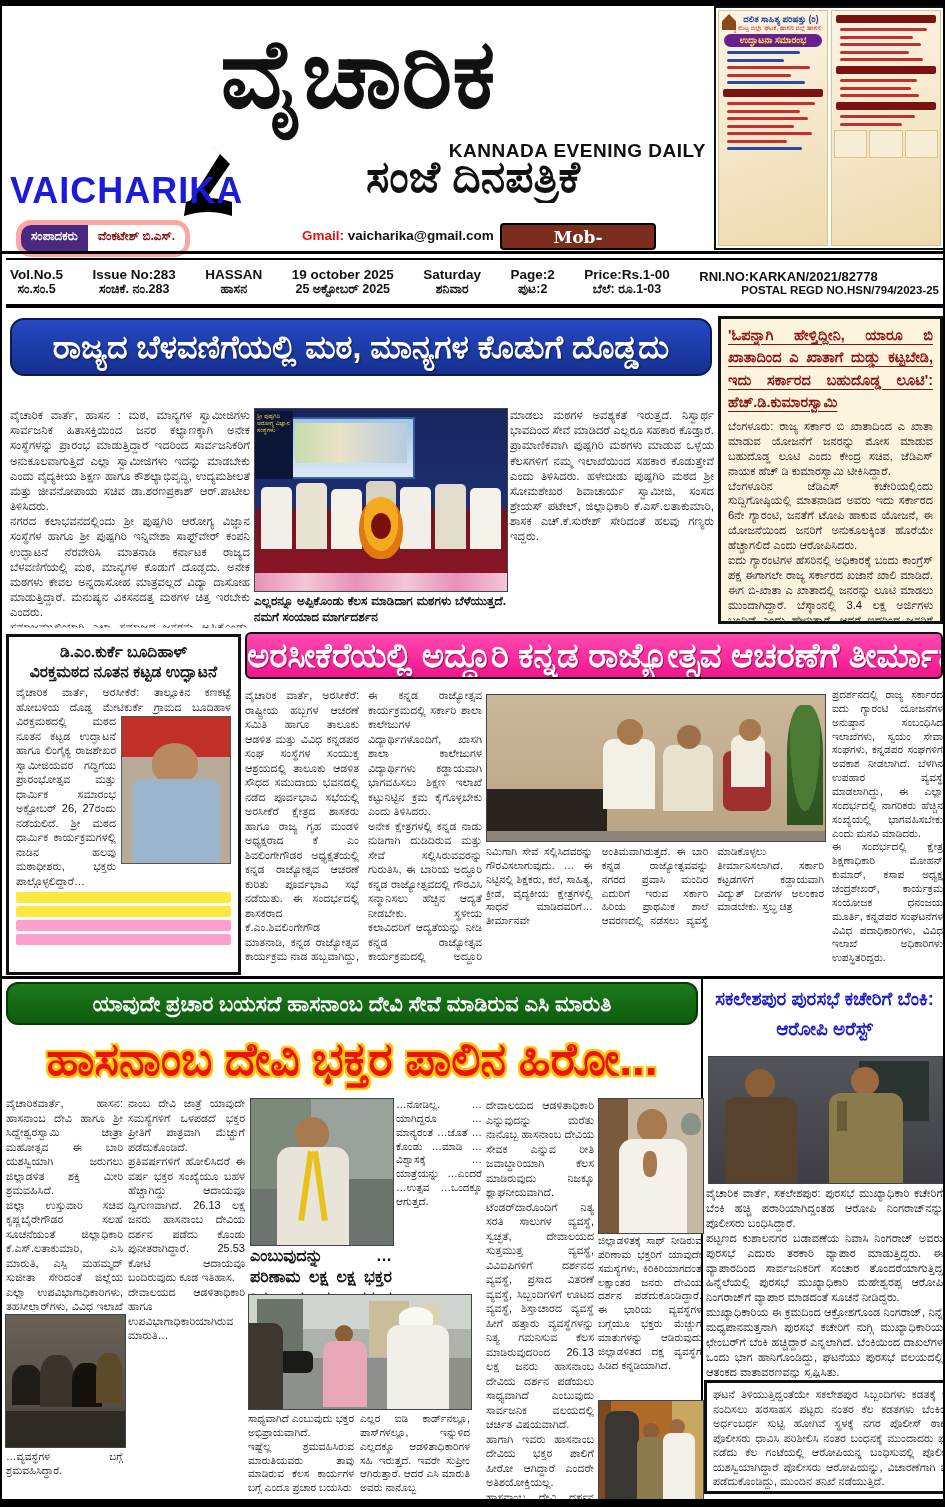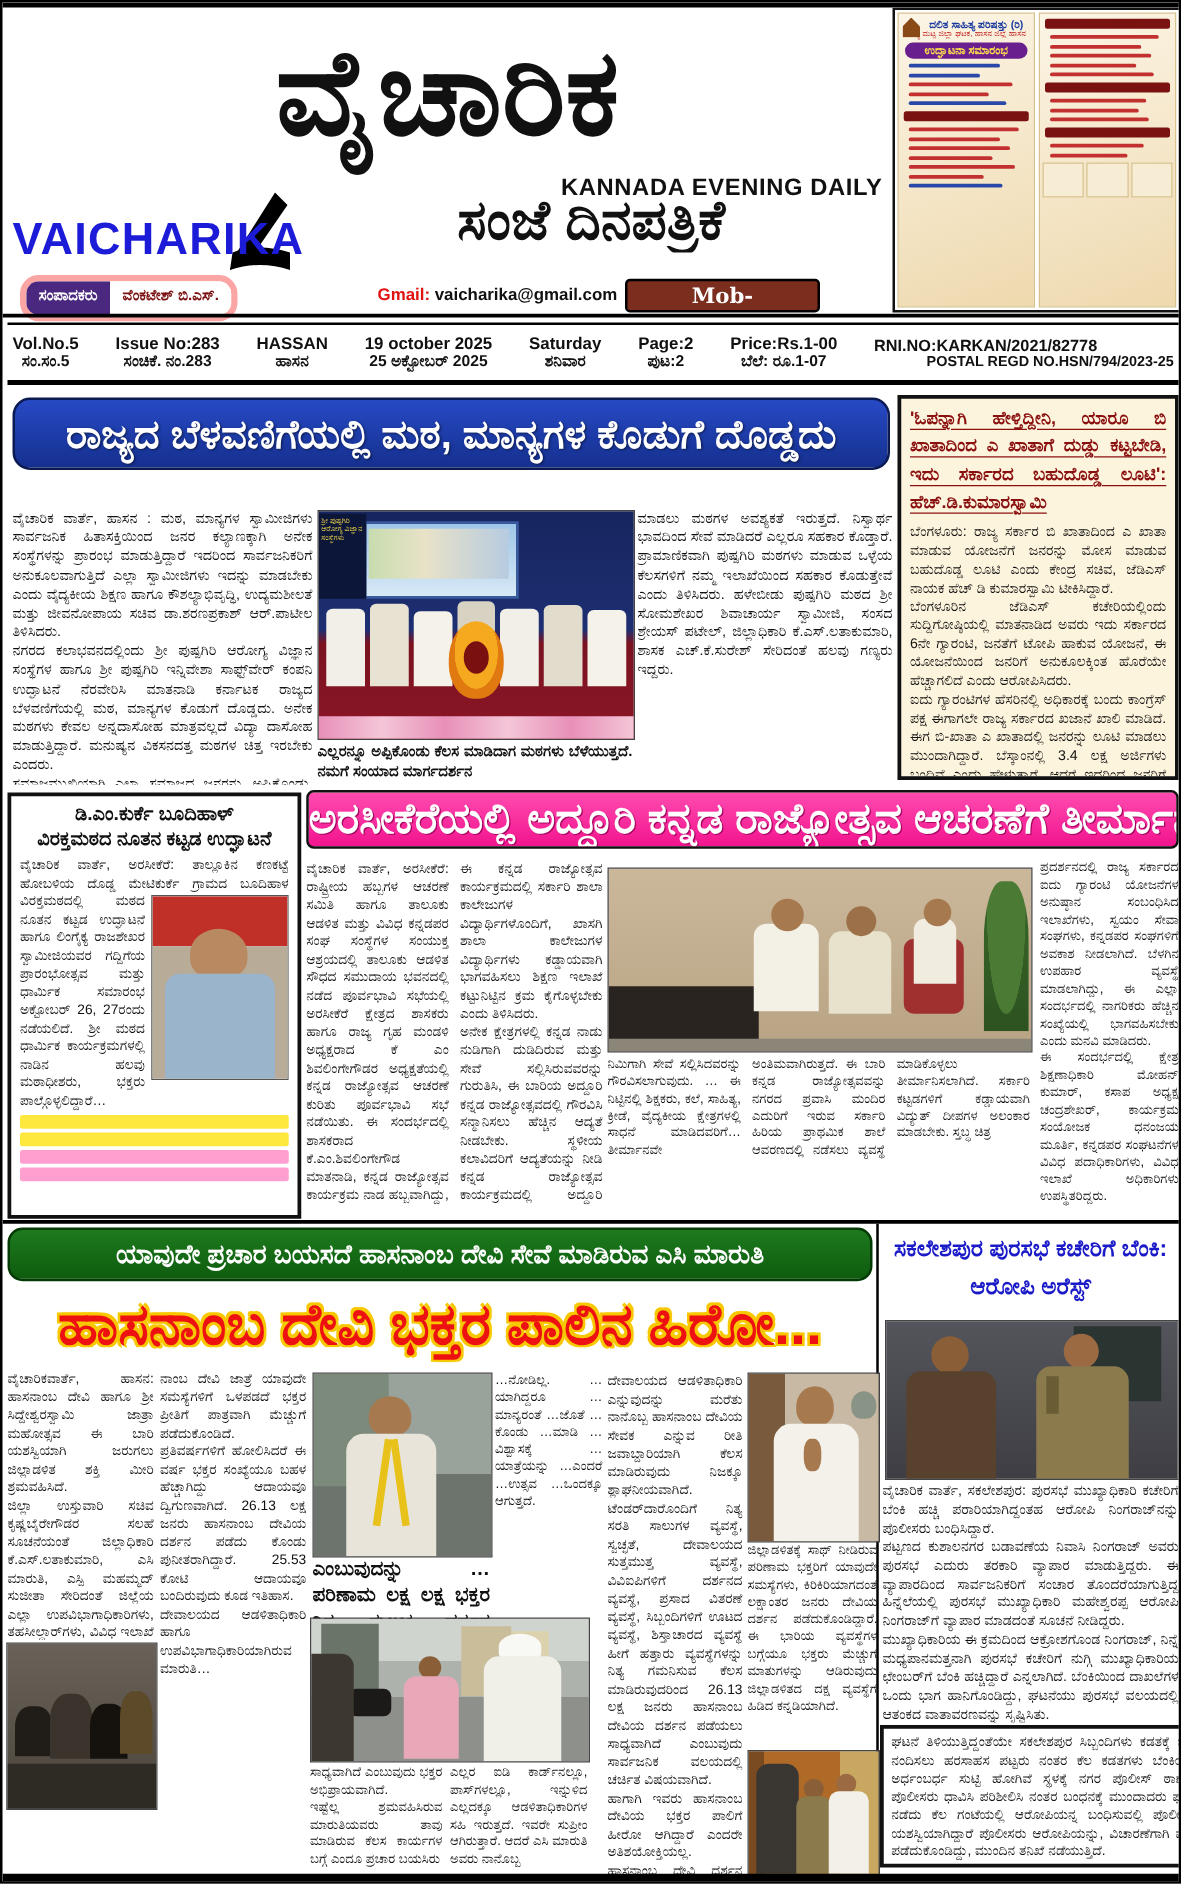--- a/index.html
+++ b/index.html
@@ -168,21 +168,21 @@
     <div class="ibc">
         <div class="en">Saturday</div>
         <div class="kn">ಶನಿವಾರ</div>
       </div>
     <div class="ibc">
         <div class="en">Page:2</div>
         <div class="kn">ಪುಟ:2</div>
       </div>
     <div class="ibc">
         <div class="en">Price:Rs.1-00</div>
-        <div class="kn">ಬೆಲೆ: ರೂ.1-07</div>
+        <div class="kn">ಬೆಲೆ: ರೂ.1-03</div>
       </div>
     <div class="ibc" style="text-align:left;">
         <div class="en" style="font-size:13px;">RNI.NO:KARKAN/2021/82778</div>
         <div class="kn" style="font-size:11.5px;margin-left:42px;">POSTAL REGD NO.HSN/794/2023-25</div>
       </div>
   </div>
 
   <div class="abs lead-head">ರಾಜ್ಯದ ಬೆಳವಣಿಗೆಯಲ್ಲಿ ಮಠ, ಮಾನ್ಯಗಳ ಕೊಡುಗೆ ದೊಡ್ಡದು</div>
   <div class="abs bt" style="left:8px;top:406px;width:240px;height:220px;font-size:11.5px;">ವೈಚಾರಿಕ ವಾರ್ತೆ, ಹಾಸನ : ಮಠ, ಮಾನ್ಯಗಳ ಸ್ವಾಮೀಜಿಗಳು ಸಾರ್ವಜನಿಕ ಹಿತಾಸಕ್ತಿಯಿಂದ ಜನರ ಕಲ್ಯಾಣಕ್ಕಾಗಿ ಅನೇಕ ಸಂಸ್ಥೆಗಳನ್ನು ಪ್ರಾರಂಭ ಮಾಡುತ್ತಿದ್ದಾರೆ ಇದರಿಂದ ಸಾರ್ವಜನಿಕರಿಗೆ ಅನುಕೂಲವಾಗುತ್ತಿದೆ ಎಲ್ಲಾ ಸ್ವಾಮೀಜಿಗಳು ಇದನ್ನು ಮಾಡಬೇಕು ಎಂದು ವೈದ್ಯಕೀಯ ಶಿಕ್ಷಣ ಹಾಗೂ ಕೌಶಲ್ಯಾಭಿವೃದ್ಧಿ, ಉದ್ಯಮಶೀಲತೆ ಮತ್ತು ಜೀವನೋಪಾಯ ಸಚಿವ ಡಾ.ಶರಣಪ್ರಕಾಶ್ ಆರ್.ಪಾಟೀಲ ತಿಳಿಸಿದರು.
 ನಗರದ ಕಲಾಭವನದಲ್ಲಿಂದು ಶ್ರೀ ಪುಷ್ಪಗಿರಿ ಆರೋಗ್ಯ ವಿಜ್ಞಾನ ಸಂಸ್ಥೆಗಳ ಹಾಗೂ ಶ್ರೀ ಪುಷ್ಪಗಿರಿ ಇನ್ನಿವೇಶಾ ಸಾಫ್ಟ್‌ವೇರ್ ಕಂಪನಿ ಉದ್ಘಾಟನೆ ನೆರವೇರಿಸಿ ಮಾತನಾಡಿ ಕರ್ನಾಟಕ ರಾಜ್ಯದ ಬೆಳವಣಿಗೆಯಲ್ಲಿ ಮಠ, ಮಾನ್ಯಗಳ ಕೊಡುಗೆ ದೊಡ್ಡದು. ಅನೇಕ ಮಠಗಳು ಕೇವಲ ಅನ್ನದಾಸೋಹ ಮಾತ್ರವಲ್ಲದೆ ವಿದ್ಯಾ ದಾಸೋಹ ಮಾಡುತ್ತಿದ್ದಾರೆ. ಮನುಷ್ಯನ ವಿಕಸನದತ್ತ ಮಠಗಳ ಚಿತ್ತ ಇರಬೇಕು ಎಂದರು.
@@ -265,20 +265,21 @@
 ಪ್ರತಿವರ್ಷಗಳಿಗೆ ಹೋಲಿಸಿದರೆ ಈ ವರ್ಷ ಭಕ್ತರ ಸಂಖ್ಯೆಯೂ ಬಹಳ ಹೆಚ್ಚಾಗಿದ್ದು ಆದಾಯವೂ ದ್ವಿಗುಣವಾಗಿದೆ. 26.13 ಲಕ್ಷ ಜನರು ಹಾಸನಾಂಬ ದೇವಿಯ ದರ್ಶನ ಪಡೆದು ಕೊಂಡು ಪುನೀತರಾಗಿದ್ದಾರೆ. 25.53 ಕೋಟಿ ಆದಾಯವೂ ಬಂದಿರುವುದು ಕೂಡ ಇತಿಹಾಸ.
 ದೇವಾಲಯದ ಆಡಳಿತಾಧಿಕಾರಿ ಹಾಗೂ ಉಪವಿಭಾಗಾಧಿಕಾರಿಯಾಗಿರುವ ಮಾರುತಿ…</div>
 
   <div class="ph" style="left:3px;top:1312px;width:119px;height:132px;background:linear-gradient(#6a6258,#4a443c);">
     <div class="s" style="left:6px;top:50px;width:30px;height:40px;background:#201c18;border-radius:40% 40% 0 0;"></div>
     <div class="s" style="left:34px;top:40px;width:34px;height:52px;background:#3a342c;border-radius:40% 40% 0 0;"></div>
     <div class="s" style="left:66px;top:48px;width:30px;height:44px;background:#15120e;border-radius:40% 40% 0 0;"></div>
     <div class="s" style="left:90px;top:38px;width:26px;height:50px;background:#5c4a28;border-radius:40% 40% 0 0;"></div>
     <div class="s" style="left:0;bottom:0;width:119px;height:36px;background:#2e2a24;"></div>
   </div>
+  <div class="abs bt" style="left:4px;top:1448px;width:117px;height:50px;font-size:10.5px;">…ವ್ಯವಸ್ಥೆಗಳ ಬಗ್ಗೆ ಶ್ರಮವಹಿಸಿದ್ದಾರೆ.</div>
 
   <div class="ph" style="left:248px;top:1096px;width:142px;height:146px;background:linear-gradient(#9aa29c 0 55%,#6d736d 55% 100%);">
     <div class="s" style="left:0;top:0;width:60px;height:90px;background:#7c8a7c;"></div>
     <div class="s" style="left:44px;top:18px;width:34px;height:32px;background:#a6794f;border-radius:50% 50% 42% 42%;"></div>
     <div class="s" style="left:26px;top:48px;width:72px;height:98px;background:#e8e4da;border-radius:14px 14px 0 0;"></div>
     <div class="s" style="left:52px;top:52px;width:6px;height:70px;background:#e8c21a;transform:rotate(8deg);"></div>
     <div class="s" style="left:66px;top:52px;width:6px;height:70px;background:#e8c21a;transform:rotate(-8deg);"></div>
   </div>
   <div class="abs caption" style="left:248px;top:1244px;width:142px;height:46px;font-size:16px;">ಎಂಬುವುದನ್ನು … ಪರಿಣಾಮ ಲಕ್ಷ ಲಕ್ಷ ಭಕ್ತರ ನಿತ್ಯ ಸುಲಭ ದರ್ಶನ ಮಾಡಲು</div>
 

